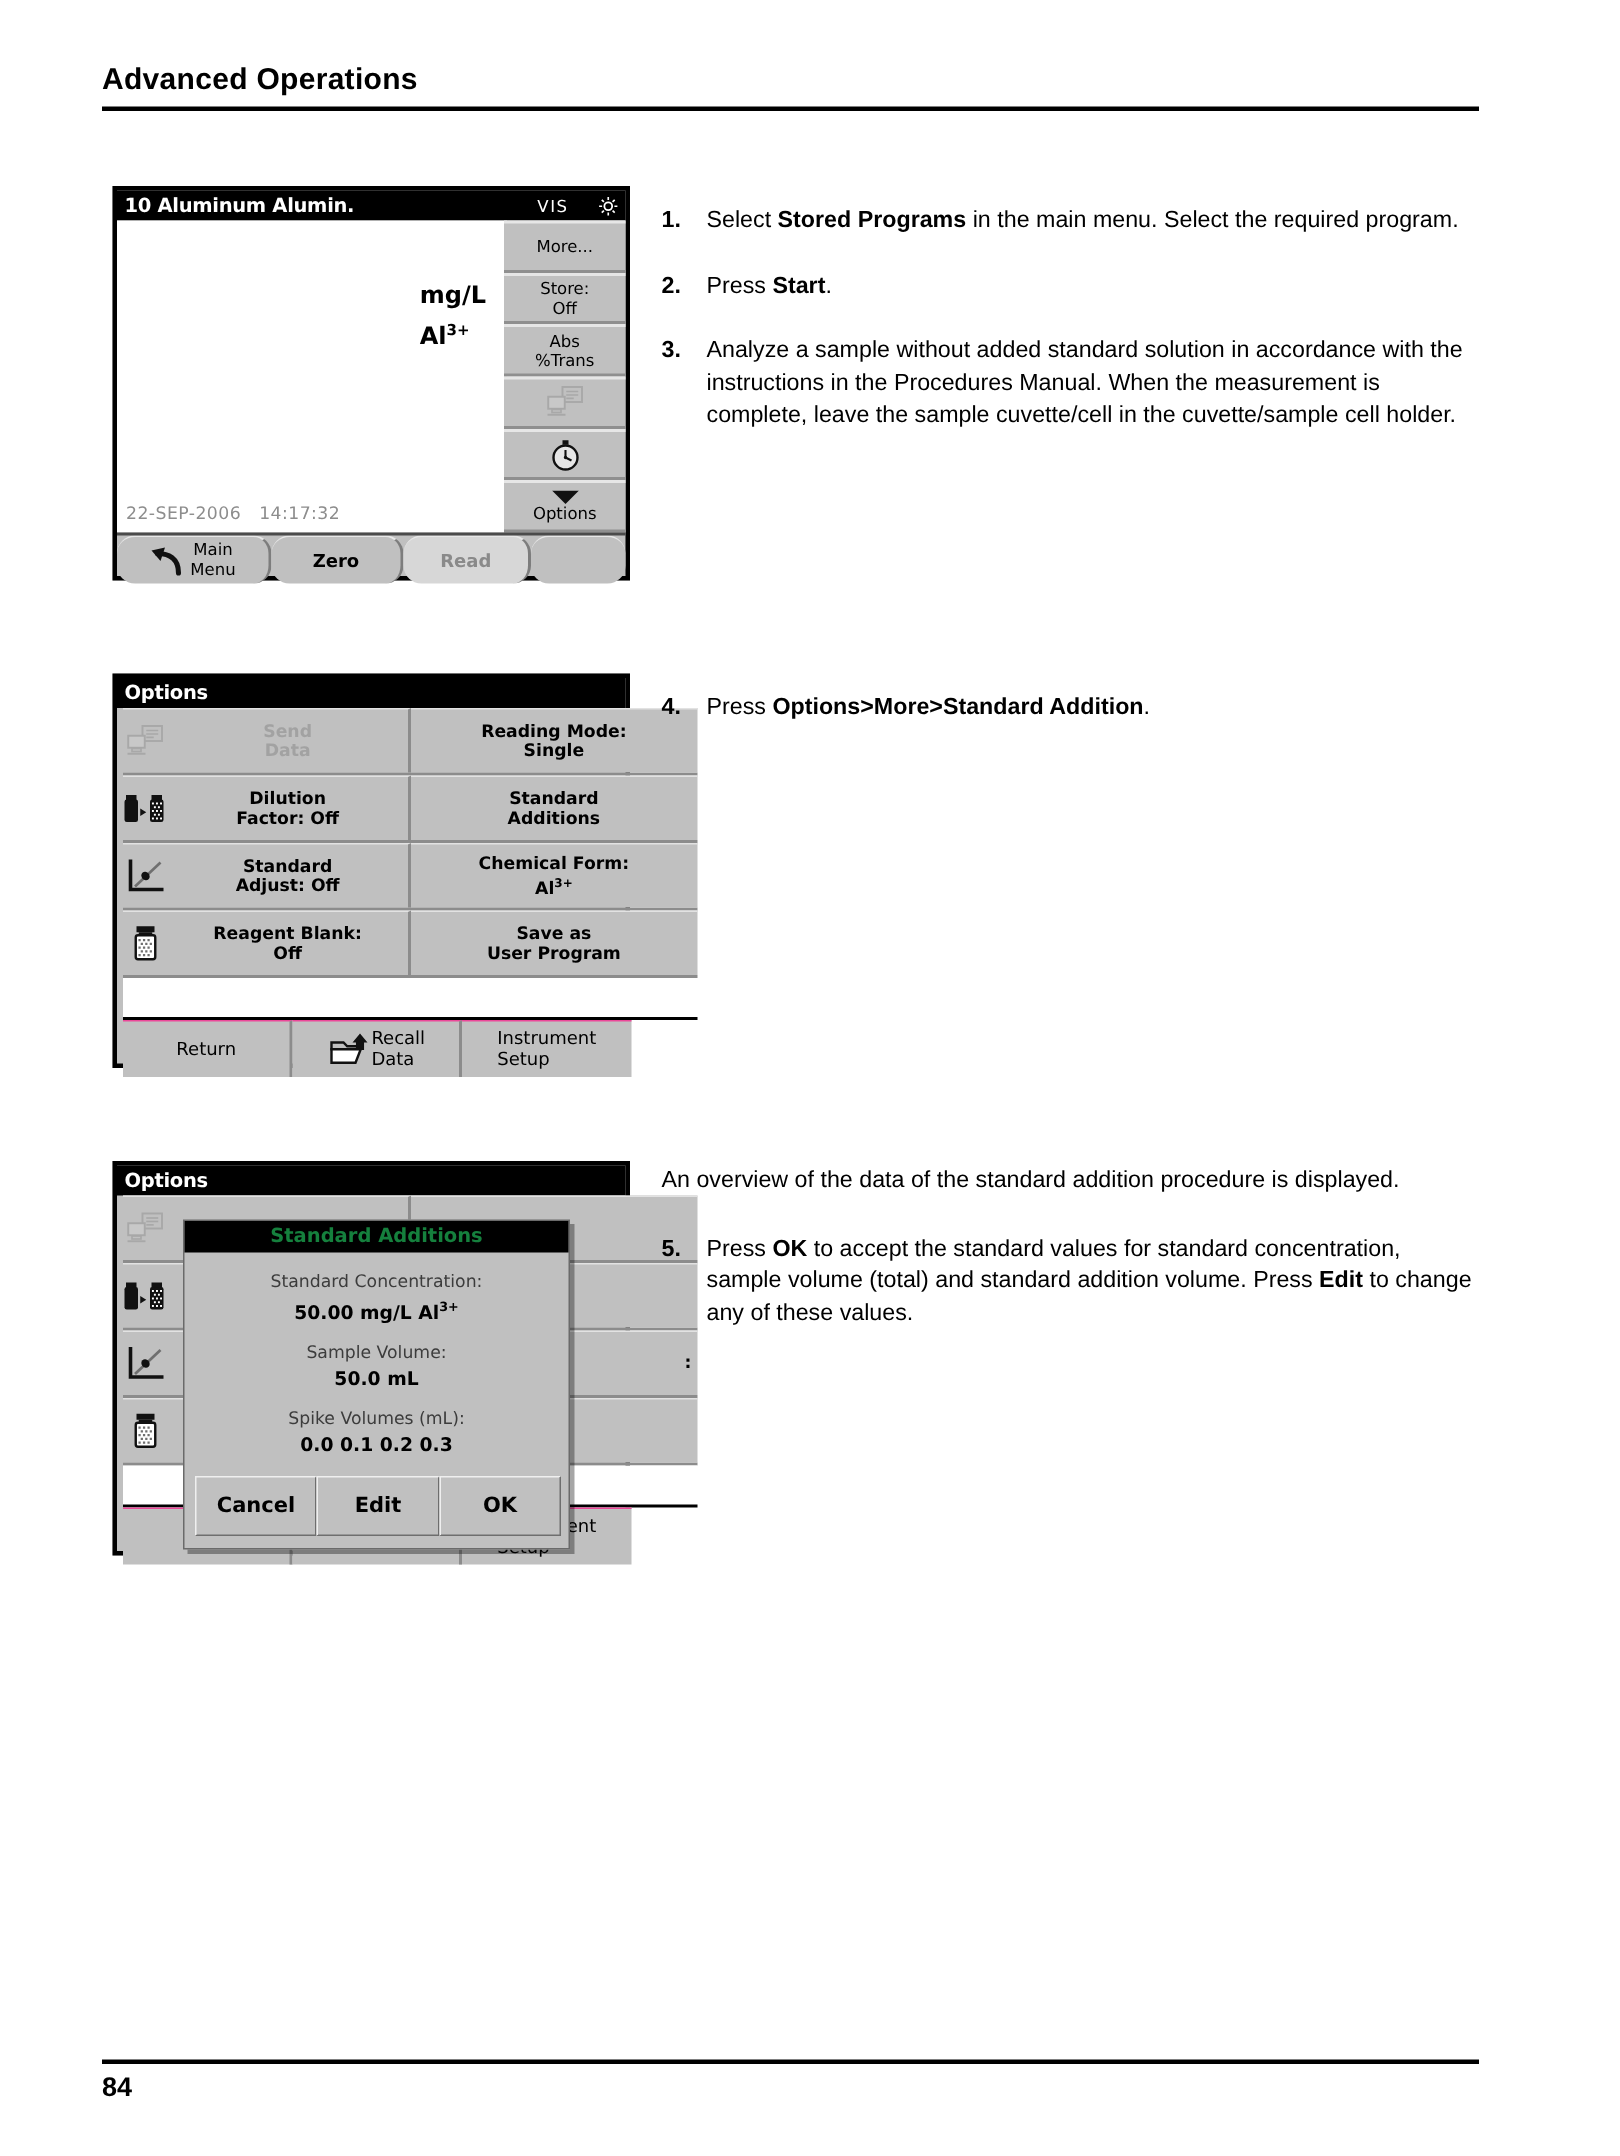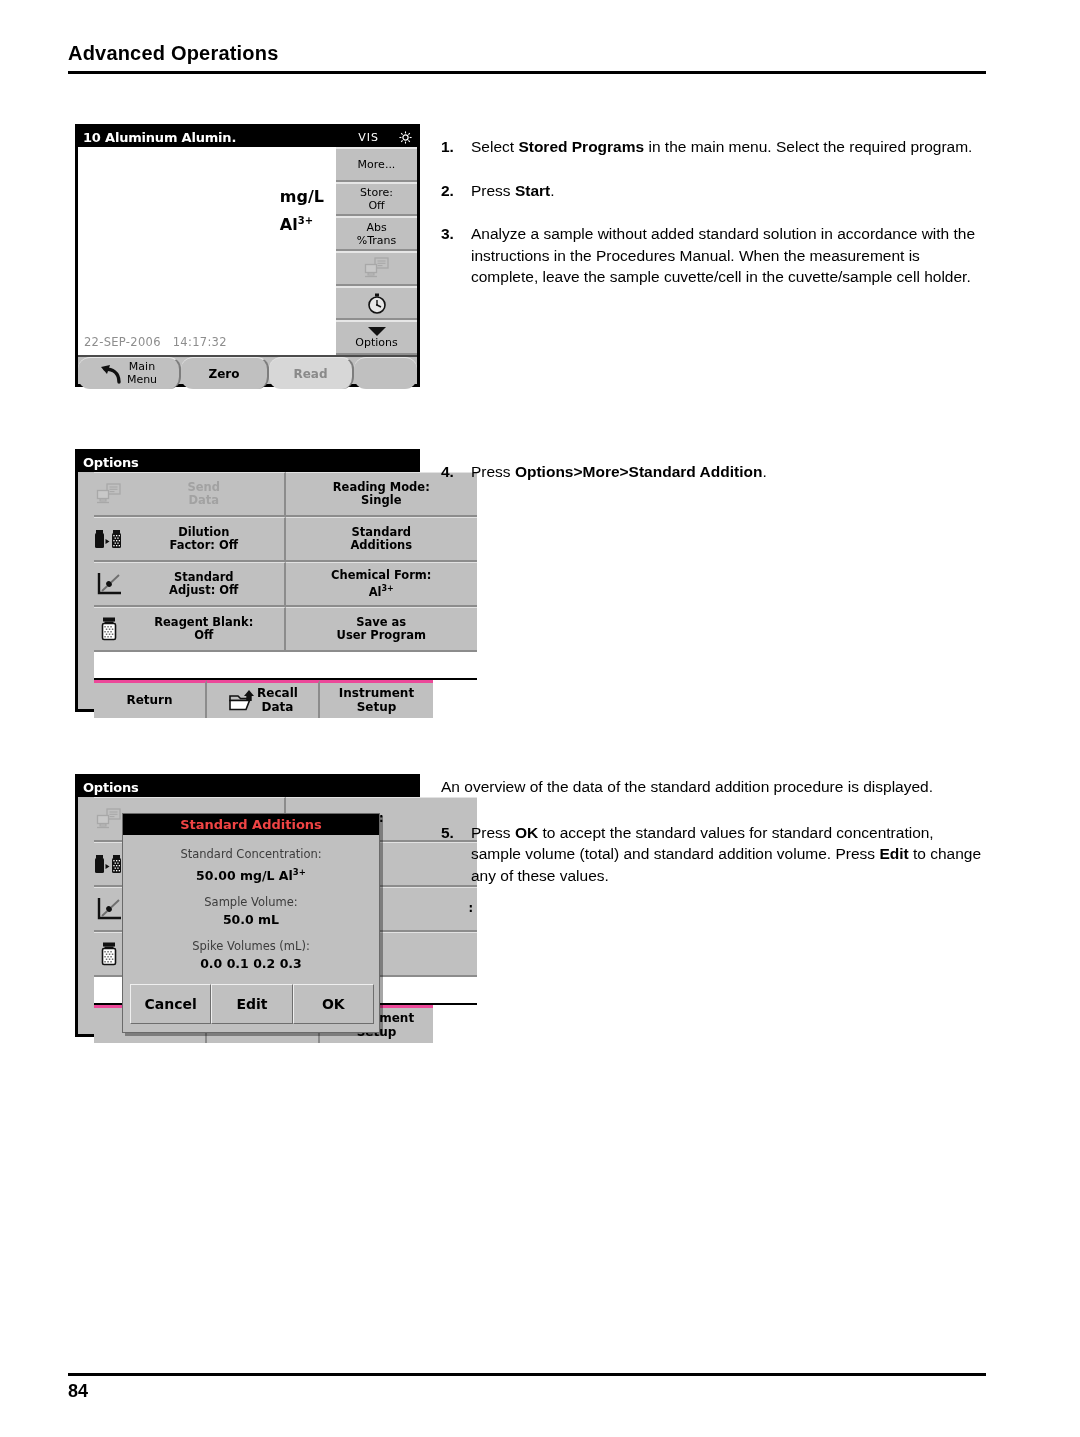--- a/index.html
+++ b/index.html
@@ -200,21 +200,21 @@
   .botbtn .stack {
     font-weight: normal;
     font-size: 11px;
     line-height: 12.5px;
     text-align: center;
   }
 
   
   .opt-grid {
     position: absolute;
-    left: 16px; top: 20px;
+    left: 4px; top: 20px;
     width: 383px;
     height: 240px;
   }
   .opt-row {
     display: flex;
     height: 43px;
     border-bottom: 2px solid #8c8c8c;
   }
   .opt-cell {
     flex: 1 1 50%;
@@ -251,45 +251,44 @@
   .opt-foot {
     display: flex;
     height: 38px;
   }
   .opt-foot .fbtn {
     background: #c0c0c0;
     display: flex;
     align-items: center;
     justify-content: center;
     font-size: 12px;
-    font-weight: bold;
+    font-weight: normal;
     border-right: 2px solid #8c8c8c;
-    border-top: 3px solid #ec4899;
+    border-top: 1px solid #ec4899;
     box-sizing: border-box;
-    text-align: center;
     line-height: 13.5px;
   }
   .opt-foot .fbtn.last { border-right: none; }
 
   
   .dialog {
     position: absolute;
     left: 44px;
     top: 36px;
     width: 258px;
     height: 220px;
     background: #c0c0c0;
     border: 1px solid #6a6a6a;
     box-sizing: border-box;
     box-shadow: 3px 3px 0 rgba(0,0,0,0.35);
   }
   .dlg-title {
     height: 21px;
     background: #000;
-    color: #ef4444;
+    color: #15803d;
     font-size: 13px;
     font-weight: bold;
     display: flex;
     align-items: center;
     justify-content: center;
   }
   .dlg-body {
     padding-top: 11px;
     text-align: center;
   }

